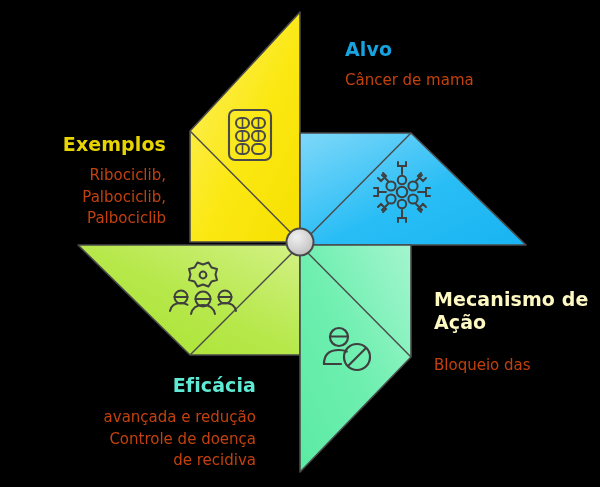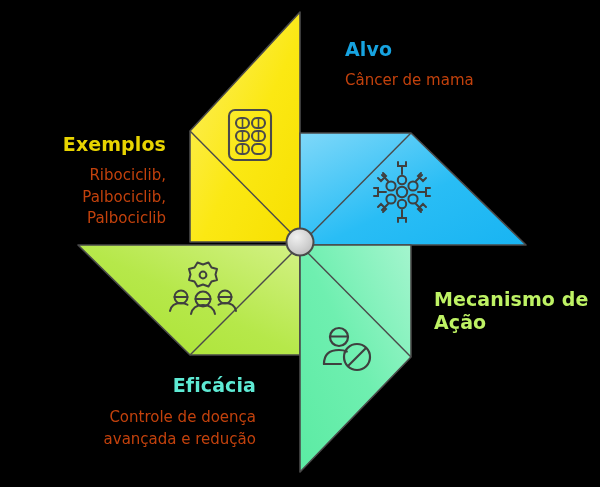--- a/index.html
+++ b/index.html
@@ -78,21 +78,21 @@
   }
   #block-eficacia .label-title { color: #5eead4; margin-bottom: 10px; }
 
   
   #block-mecanismo {
     left: 434px;
     top: 288px;
     width: 160px;
     text-align: left;
   }
-  #block-mecanismo .label-title { color: #bef264; margin-bottom: 21px; }
+  #block-mecanismo .label-title { color: #fef9c3; margin-bottom: 21px; }
 </style>
 </head>
 <body>
 
 <div id="stage">
 
   <svg class="pinwheel-svg" viewBox="0 0 600 487">
     <defs>
       <linearGradient id="gradYellow" x1="0" y1="0" x2="1" y2="1">
         <stop offset="0%" stop-color="#FDF06B"></stop>
@@ -214,24 +214,26 @@
   <div class="label-block" id="block-alvo">
     <div class="label-title">Alvo</div>
     <div class="label-desc">
       <div>Câncer de mama</div>
     </div>
   </div>
 
   <div class="label-block" id="block-eficacia">
     <div class="label-title">Eficácia</div>
     <div class="label-desc">
+      <div>avançada e redução</div>
       <div>Controle de doença</div>
-      <div>avançada e redução</div>
+      <div>de recidiva</div>
     </div>
   </div>
 
   <div class="label-block" id="block-mecanismo">
     <div class="label-title">Mecanismo de Ação</div>
     <div class="label-desc">
+      <div>Bloqueio das</div>
     </div>
   </div>
 
 </div>
 
 </body></html>

